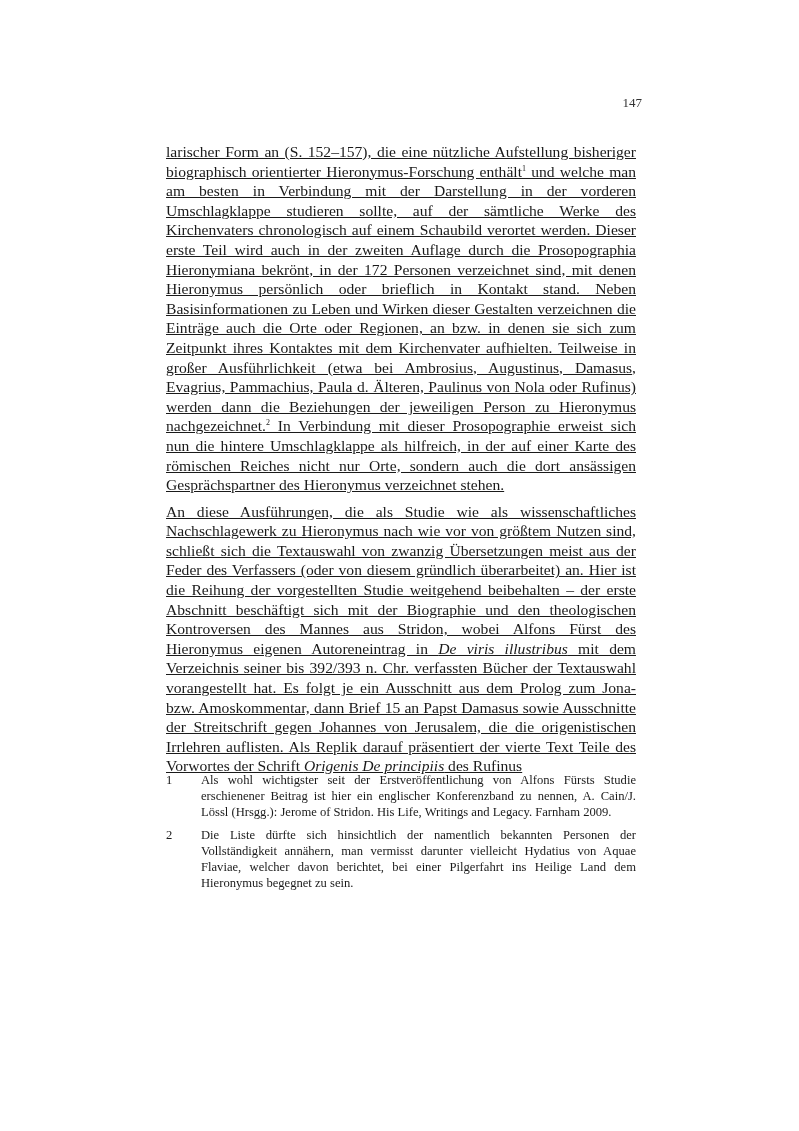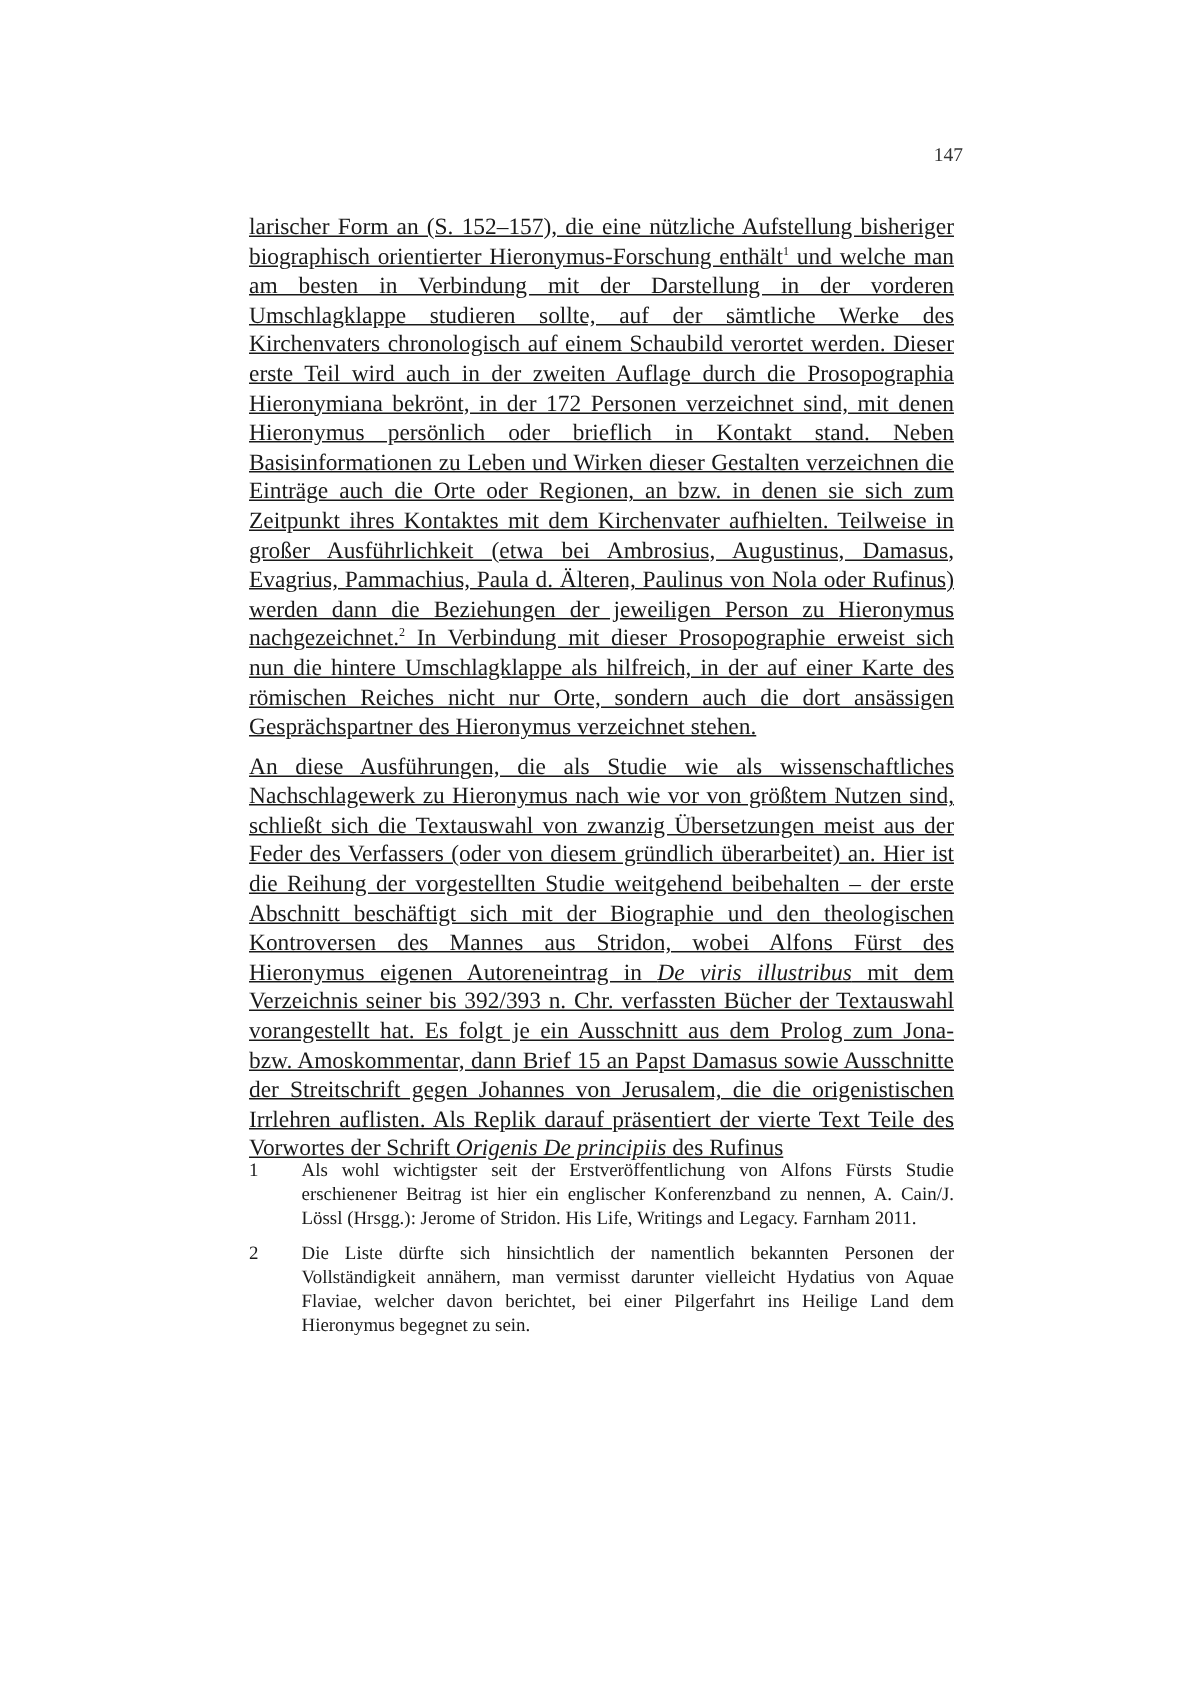--- a/index.html
+++ b/index.html
@@ -92,19 +92,19 @@
 </div>
 
 <div class="body-text">
   <p><span>larischer Form an (S. 152–157), die eine nützliche Aufstellung bisheriger biographisch orientierter Hieronymus-Forschung enthält</span><sup>1</sup><span> und welche man am besten in Verbindung mit der Darstellung in der vorderen Umschlagklappe studieren sollte, auf der sämtliche Werke des Kirchenvaters chronologisch auf einem Schaubild verortet werden. Dieser erste Teil wird auch in der zweiten Auflage durch die Prosopographia Hieronymiana bekrönt, in der 172 Personen verzeichnet sind, mit denen Hieronymus persönlich oder brieflich in Kontakt stand. Neben Basisinformationen zu Leben und Wirken dieser Gestalten verzeichnen die Einträge auch die Orte oder Regionen, an bzw. in denen sie sich zum Zeitpunkt ihres Kontaktes mit dem Kirchenvater aufhielten. Teilweise in großer Ausführlichkeit (etwa bei Ambrosius, Augustinus, Damasus, Evagrius, Pammachius, Paula d. Älteren, Paulinus von Nola oder Rufinus) werden dann die Beziehungen der jeweiligen Person zu Hieronymus nachgezeichnet.</span><sup>2</sup><span> In Verbindung mit dieser Prosopographie erweist sich nun die hintere Umschlagklappe als hilfreich, in der auf einer Karte des römischen Reiches nicht nur Orte, sondern auch die dort ansässigen Gesprächspartner des Hieronymus verzeichnet stehen.</span></p>
   <p><span>An diese Ausführungen, die als Studie wie als wissenschaftliches Nachschlagewerk zu Hieronymus nach wie vor von größtem Nutzen sind, schließt sich die Textauswahl von zwanzig Übersetzungen meist aus der Feder des Verfassers (oder von diesem gründlich überarbeitet) an. Hier ist die Reihung der vorgestellten Studie weitgehend beibehalten – der erste Abschnitt beschäftigt sich mit der Biographie und den theologischen Kontroversen des Mannes aus Stridon, wobei Alfons Fürst des Hieronymus eigenen Autoreneintrag in </span><em>De viris illustribus</em><span> mit dem Verzeichnis seiner bis 392/393 n. Chr. verfassten Bücher der Textauswahl vorangestellt hat. Es folgt je ein Ausschnitt aus dem Prolog zum Jona- bzw. Amoskommentar, dann Brief 15 an Papst Damasus sowie Ausschnitte der Streitschrift gegen Johannes von Jerusalem, die die origenistischen Irrlehren auflisten. Als Replik darauf präsentiert der vierte Text Teile des Vorwortes der Schrift </span><em>Origenis De principiis</em><span> des Rufinus</span></p>
 </div>
 
 <div class="footnotes">
   <div class="footnote">
     <span class="fn-number">1</span>
-    <span class="fn-text">Als wohl wichtigster seit der Erstveröffentlichung von Alfons Fürsts Studie erschienener Beitrag ist hier ein englischer Konferenzband zu nennen, A. Cain/J. Lössl (Hrsgg.): Jerome of Stridon. His Life, Writings and Legacy. Farnham 2011.</span>
+    <span class="fn-text">Als wohl wichtigster seit der Erstveröffentlichung von Alfons Fürsts Studie erschienener Beitrag ist hier ein englischer Konferenzband zu nennen, A. Cain/J. Lössl (Hrsgg.): Jerome of Stridon. His Life, Writings and Legacy. Farnham 2009.</span>
   </div>
   <div class="footnote">
     <span class="fn-number">2</span>
     <span class="fn-text">Die Liste dürfte sich hinsichtlich der namentlich bekannten Personen der Vollständigkeit annähern, man vermisst darunter vielleicht Hydatius von Aquae Flaviae, welcher davon berichtet, bei einer Pilgerfahrt ins Heilige Land dem Hieronymus begegnet zu sein.</span>
   </div>
 </div>
 
 </body></html>

